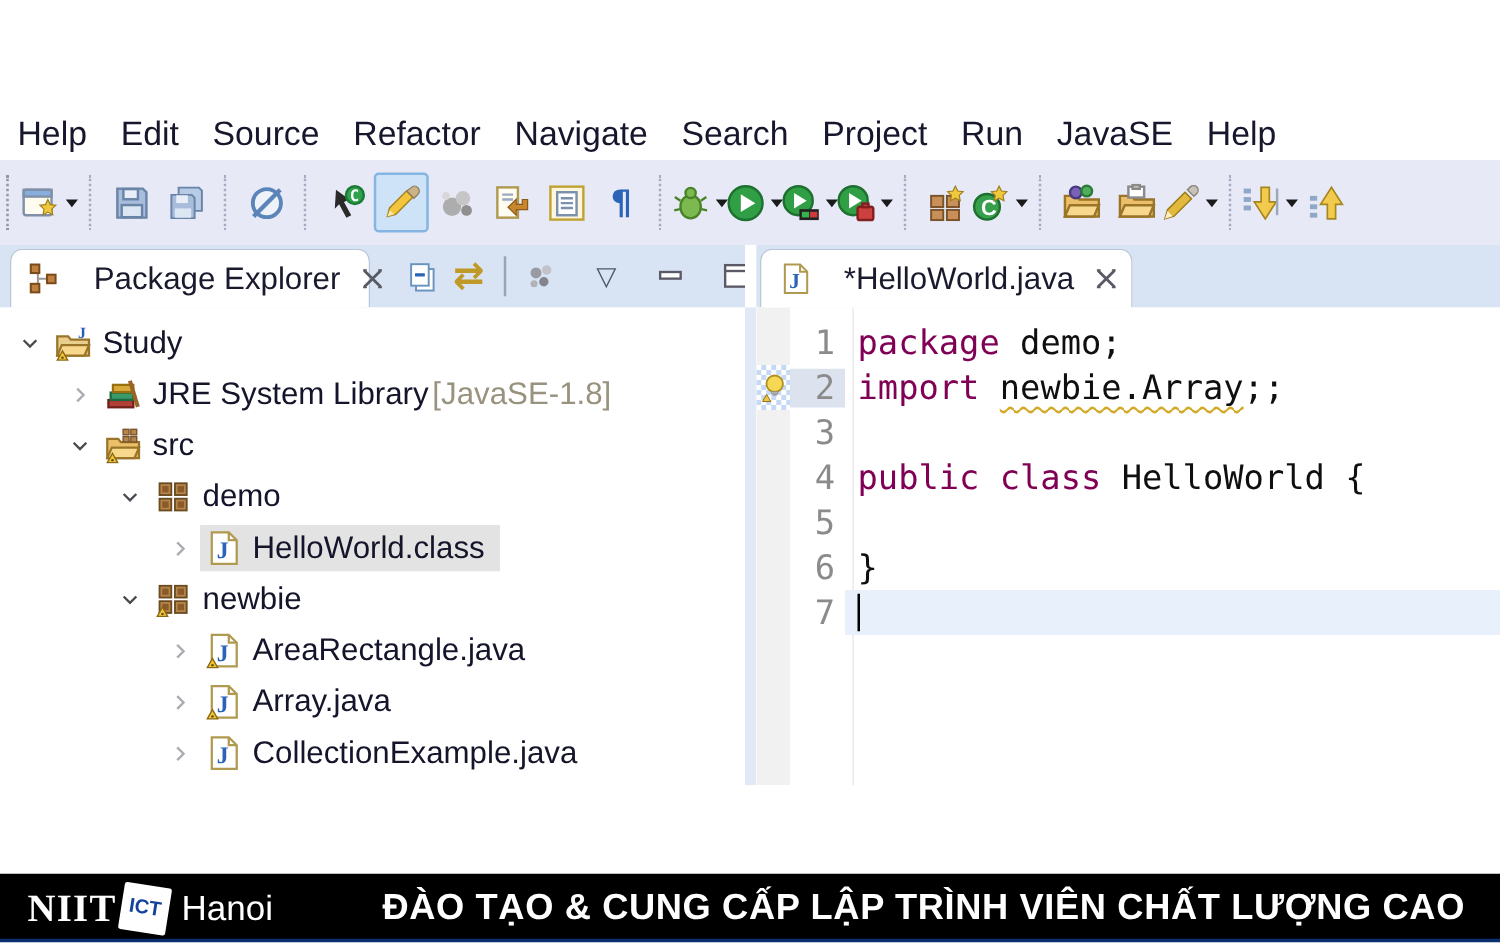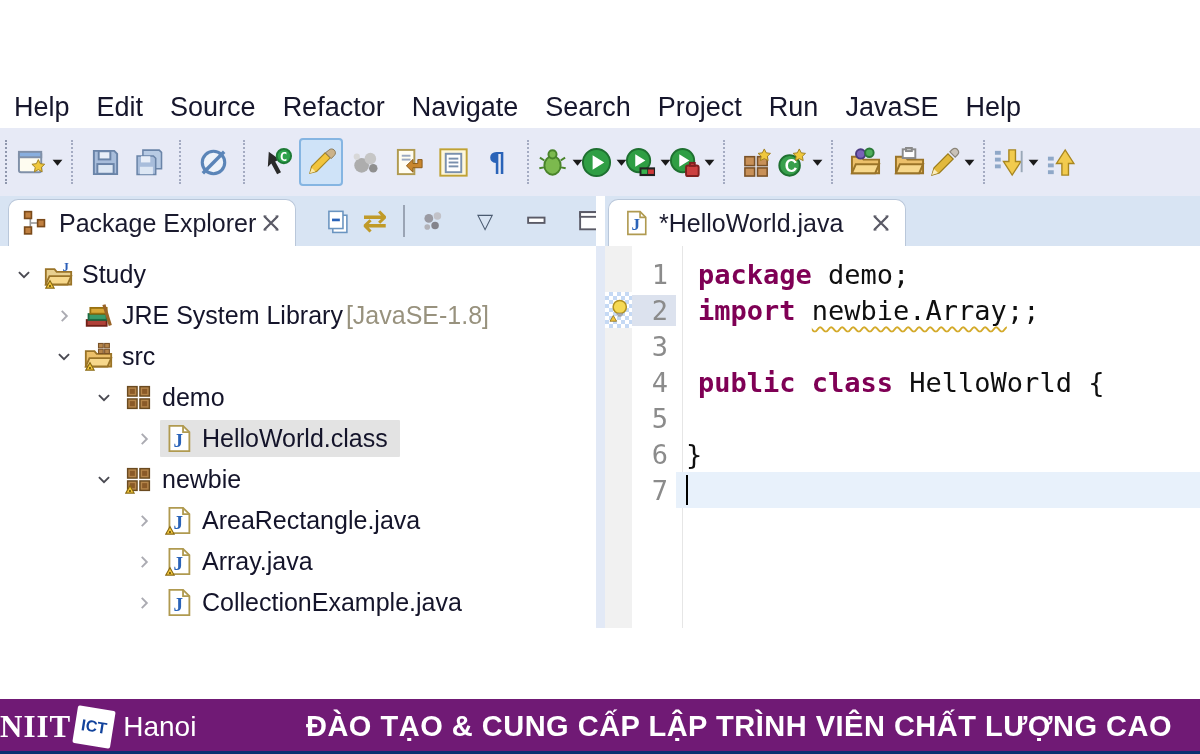--- a/index.html
+++ b/index.html
@@ -22,21 +22,21 @@
   .tb-btn .icon{display:flex;}
   .tb-btn .icon svg{width:31px;height:31px;}
   .tb-btn .dd{margin-left:2px;display:flex;}
   .tb-btn .dd svg{width:15px;height:13px;}
   .glyph{line-height:1;display:inline-block;font-family:"DejaVu Sans",sans-serif;}
 
   
   .tabstrip{position:absolute;left:0;top:196px;width:1200px;height:50px;background:#d8e4f3;}
   .tab{position:absolute;top:3px;height:47px;display:flex;align-items:center;background:#fff;
        border:1px solid #b9c7da;border-bottom:none;border-radius:10px 10px 0 0;
-       padding:0 14px;box-sizing:border-box;font-size:25px;color:#1a1a2e;white-space:nowrap;}
+       padding:0 14px;box-sizing:border-box;font-size:25px;color:#1a1a2e;white-space:nowrap;gap:16px;}
   .left-tab{left:8px;width:288px;}
   .editor-tab{left:608px;width:298px;}
   .ticon{display:flex;margin-right:10px;}
   .ticon svg{width:26px;height:26px;}
   .tclose{display:flex;margin-left:auto;}
   .tclose svg{width:20px;height:20px;}
   .strip-gap{position:absolute;left:596px;top:0;width:9px;height:50px;background:#fff;}
   .view-buttons{position:absolute;left:318px;top:0;height:50px;display:flex;align-items:center;}
   .vb-btn{width:38px;height:44px;display:flex;align-items:center;justify-content:center;flex:none;}
   .vb-btn svg{width:25px;height:25px;}
@@ -66,28 +66,28 @@
   .code-line{height:36px;display:flex;align-items:center;
              font-family:"DejaVu Sans Mono",monospace;font-size:27px;color:#0f0f0f;}
   .annot{width:27px;height:36px;flex:none;display:flex;align-items:center;justify-content:center;}
   .annot svg{width:24px;height:24px;}
   .annot-warn{background:repeating-conic-gradient(#c5d9f4 0% 25%,#ffffff 0% 50%) 0 0/8px 8px;}
   .lnum{width:44px;flex:none;text-align:right;padding-right:8px;box-sizing:border-box;
         color:#8b8b8b;font-size:27px;}
   .lnum.hl{background:#dce2ee;}
   .lcontent{flex:1;height:36px;display:flex;align-items:center;padding-left:10px;}
   .code-line.current .lcontent{background:#e8f1fb;}
-  .seg-keyword{color:#7f0055;font-weight:bold;white-space:pre;margin-left:12px;}
+  .seg-keyword{color:#7f0055;font-weight:normal;white-space:pre;}
   .seg-plain{color:#0f0f0f;white-space:pre;}
   .seg-warnu{color:#0f0f0f;white-space:pre;text-decoration:underline wavy #d4aa2a 2px;text-underline-offset:6px;}
   .cursor{display:inline-block;width:2px;height:30px;background:#000;margin-right:1px;}
 
   
-  .banner{position:absolute;left:0;top:699px;width:1200px;height:55px;background:#701a75;
-          display:flex;align-items:center;box-sizing:border-box;}
+  .banner{position:absolute;left:0;top:699px;width:1200px;height:55px;background:#000000;
+          display:flex;align-items:center;padding-left:22px;box-sizing:border-box;}
   .banner::after{content:"";position:absolute;left:0;bottom:0;width:100%;height:3px;background:#0a2f70;}
   .logo{display:flex;align-items:center;}
   .logo-niit{font-family:"Liberation Serif",serif;font-weight:bold;font-size:31px;color:#fff;letter-spacing:1px;}
   .logo-mark{width:38px;height:38px;background:#fff;transform:rotate(9deg);margin:0 6px 0 4px;
              display:flex;align-items:center;justify-content:center;border-radius:2px;}
   .logo-mark-text{color:#12439c;font-weight:bold;font-size:16px;font-family:"Liberation Sans",sans-serif;}
   .logo-city{font-size:28px;color:#fff;margin-left:4px;}
   .slogan{margin-left:auto;padding-right:28px;color:#fff;font-weight:bold;font-size:29px;
           letter-spacing:0.5px;white-space:nowrap;}
 </style>

